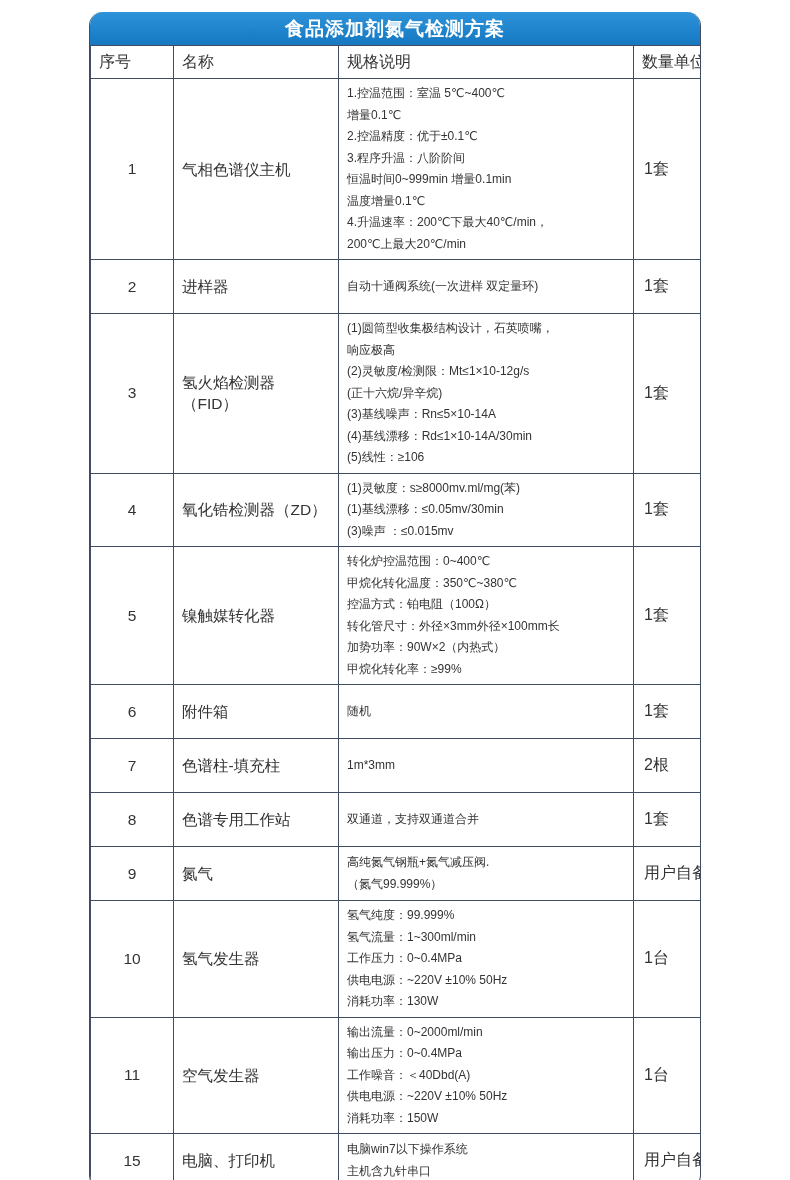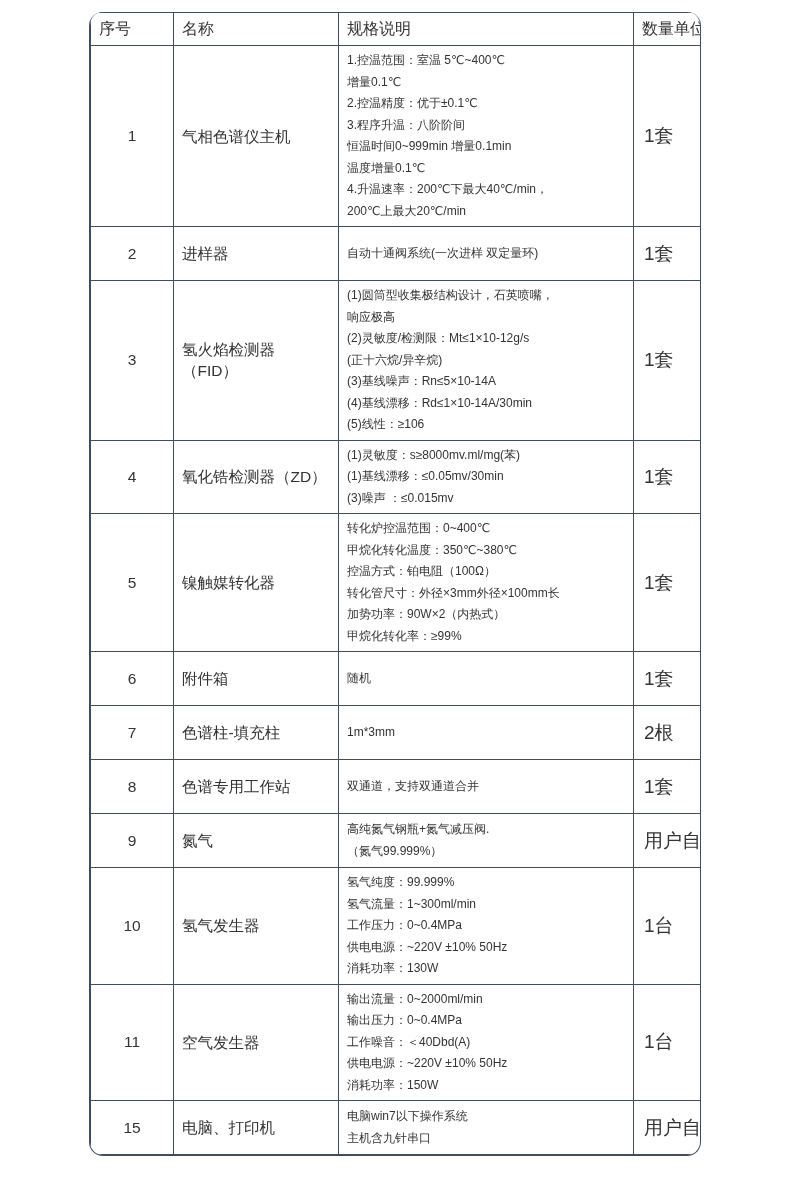--- a/index.html
+++ b/index.html
@@ -69,32 +69,35 @@
     font-size: 15.5px;
     padding: 16px 8px;
     line-height: 21px;
   }
   td.cell-spec {
     font-size: 12px;
     padding: 4px 8px;
     line-height: 21.5px;
   }
   td.cell-qty {
-    font-size: 19px;
+    font-size: 16px;
     padding: 4px 10px;
   }
   td.cell-spec .spec-line {
     white-space: normal;
   }
 </style>
 </head>
 <body>
 
 <div class="page">
   <div class="container">
+    <div class="title-bar">
+      <span>食品添加剂氮气检测方案</span>
+    </div>
     <table class="spec-table">
       <thead>
         <tr>
           <th class="col-no">序号</th>
           <th class="col-name">名称</th>
           <th class="col-spec">规格说明</th>
           <th class="col-qty">数量单位</th>
         </tr>
       </thead>
       <tbody>

